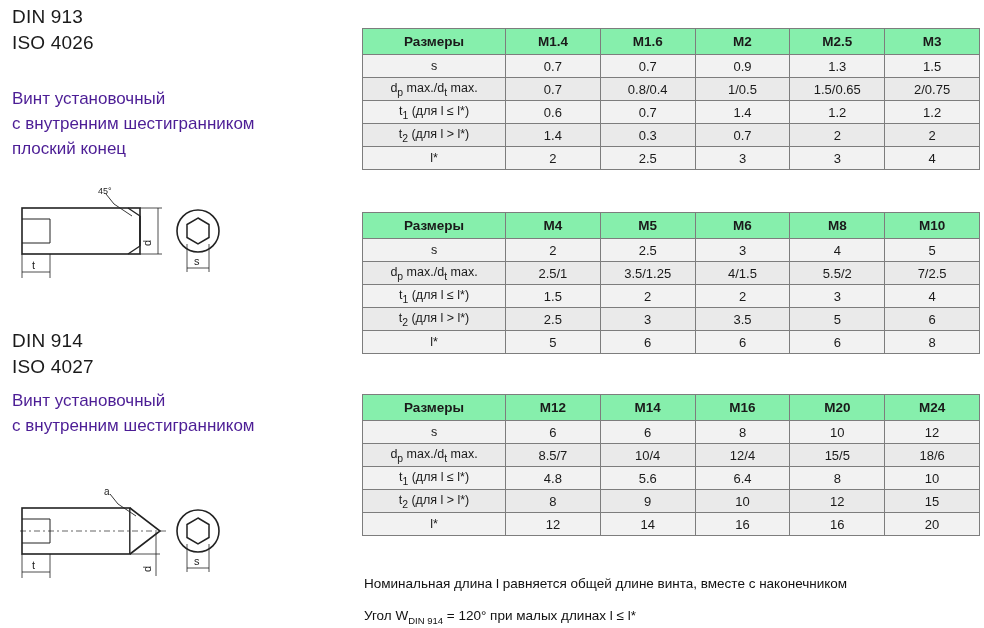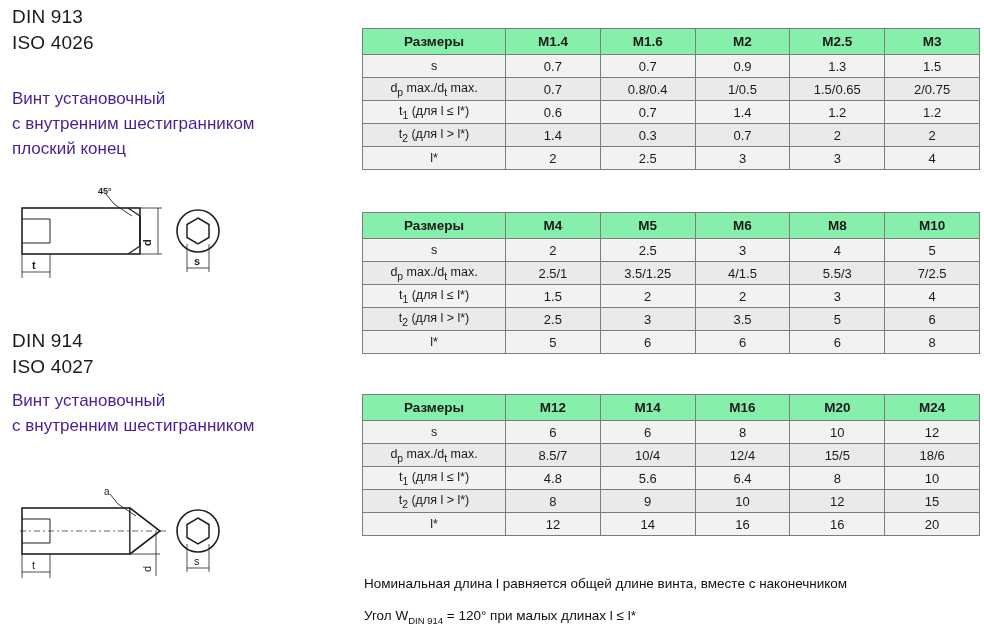--- a/index.html
+++ b/index.html
@@ -36,21 +36,21 @@
     font-size: 17px;
     line-height: 25px;
     color: #4c1d95;
   }
 
   .block-1 { position: absolute; left: 2px; top: 4px; }
   .block-1-desc { position: absolute; left: 2px; top: 86px; }
   .block-2 { position: absolute; left: 2px; top: 328px; }
   .block-2-desc { position: absolute; left: 2px; top: 388px; }
 
-  .drawing-1 { position: absolute; left: 0px; top: 186px; font-weight: bold; }
+  .drawing-1 { position: absolute; left: 0px; top: 186px; }
   .drawing-2 { position: absolute; left: 0px; top: 486px; }
 
   
   .table-wrap {
     position: absolute;
     width: 618px;
     left: 362px;
   }
   .t1 { top: 28px; }
   .t2 { top: 212px; }
@@ -275,21 +275,21 @@
         <td>2.5</td>
         <td>3</td>
         <td>4</td>
         <td>5</td>
       </tr>
       <tr class="alt">
         <td class="rowhead">d<sub>p</sub> max./d<sub>t</sub> max.</td>
         <td>2.5/1</td>
         <td>3.5/1.25</td>
         <td>4/1.5</td>
-        <td>5.5/3</td>
+        <td>5.5/2</td>
         <td>7/2.5</td>
       </tr>
       <tr>
         <td class="rowhead">t<sub>1</sub> (для l ≤ l*)</td>
         <td>1.5</td>
         <td>2</td>
         <td>2</td>
         <td>3</td>
         <td>4</td>
       </tr>

